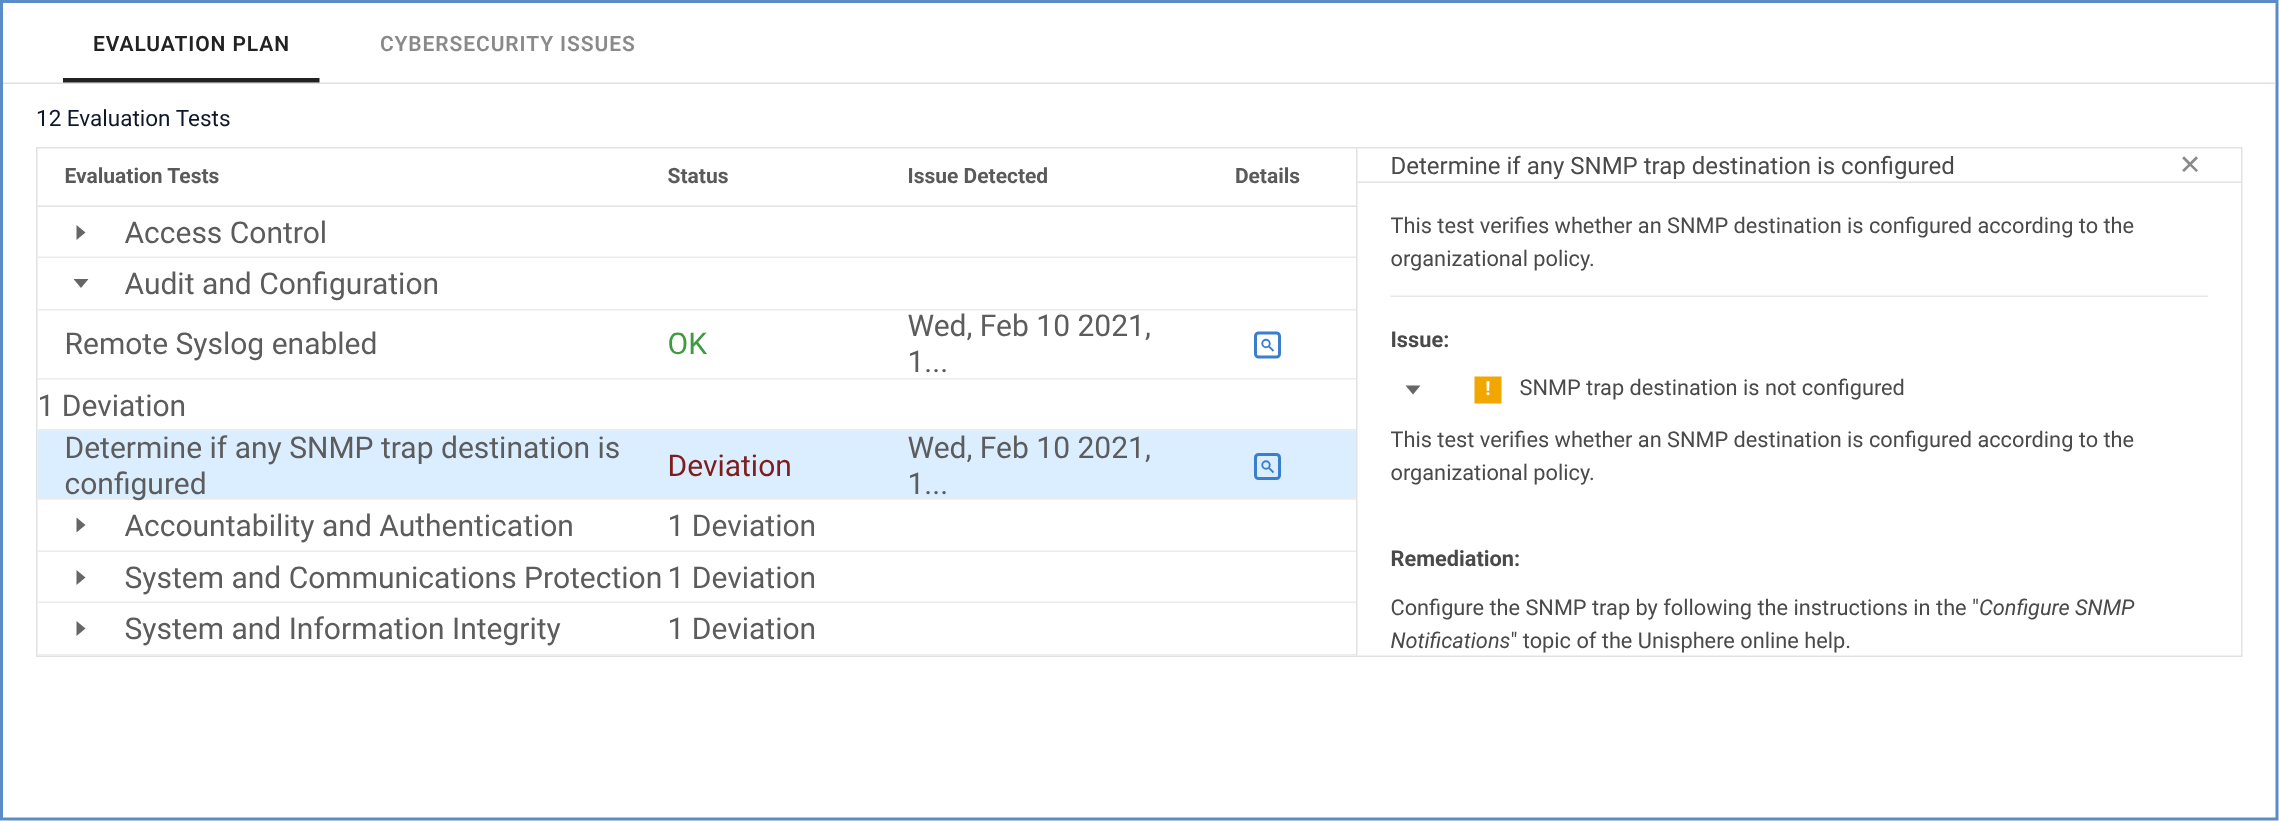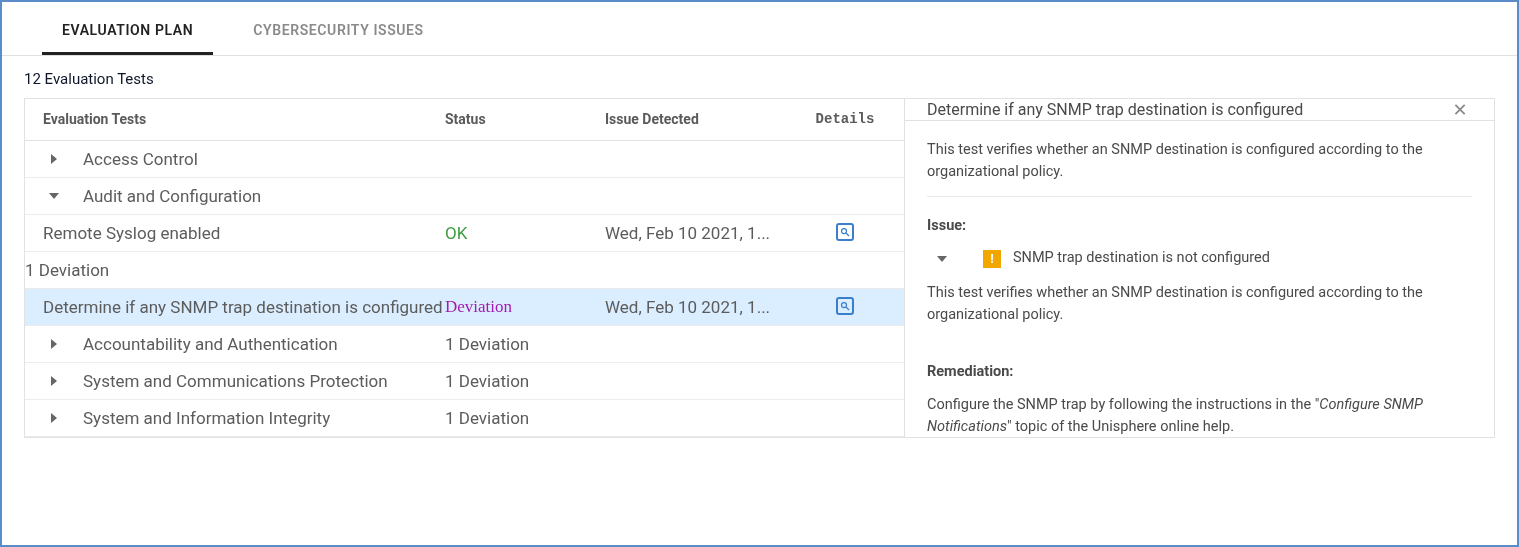--- a/index.html
+++ b/index.html
@@ -55,46 +55,46 @@
     border-bottom: 1px solid #e2e2e2;
     font-weight: 700;
     color: #5a5a5a;
     height: 52px;
     align-items: center;
     font-size: 14px;
   }
   .col-name { flex: 0 0 420px; padding-left: 18px; }
   .col-status { flex: 0 0 160px; }
   .col-last { flex: 0 0 190px; }
-  .col-details { flex: 0 0 100px; text-align: center; font-family: Liberation Mono, monospace; }
+  .col-details { flex: 0 0 100px; text-align: center; }
 
   .row {
     display: flex;
     align-items: center;
     height: 46px;
     border-bottom: 1px solid #ececec;
     color: #5c5c5c;
-    font-size: 17px;
+    font-size: 20px;
     cursor: pointer;
   }
   .row.selected { background: #dbeeff; }
   .row.group .col-name { display: flex; align-items: center; }
   .row .col-name { padding-left: 18px; display:flex; align-items:flex-start; }
   .row .col-name.child { padding-left: 18px; }
   .chevron {
     width: 22px;
     display: inline-flex;
     justify-content: center;
     margin-right: 18px;
     color: #666;
   }
   .chevron svg { width: 10px; height: 10px; }
 
   .status-ok { color: #3f9b3f; }
-  .status-dev { color: #a21caf; font-family: Liberation Serif, serif; }
+  .status-dev { color: #7f1d1d; }
 
   .view-icon {
     width: 18px; height: 18px;
     border: 2px solid #3b7fcc;
     border-radius: 3px;
     display: inline-flex;
     align-items: center;
     justify-content: center;
     color: #3b7fcc;
     font-size: 11px;

